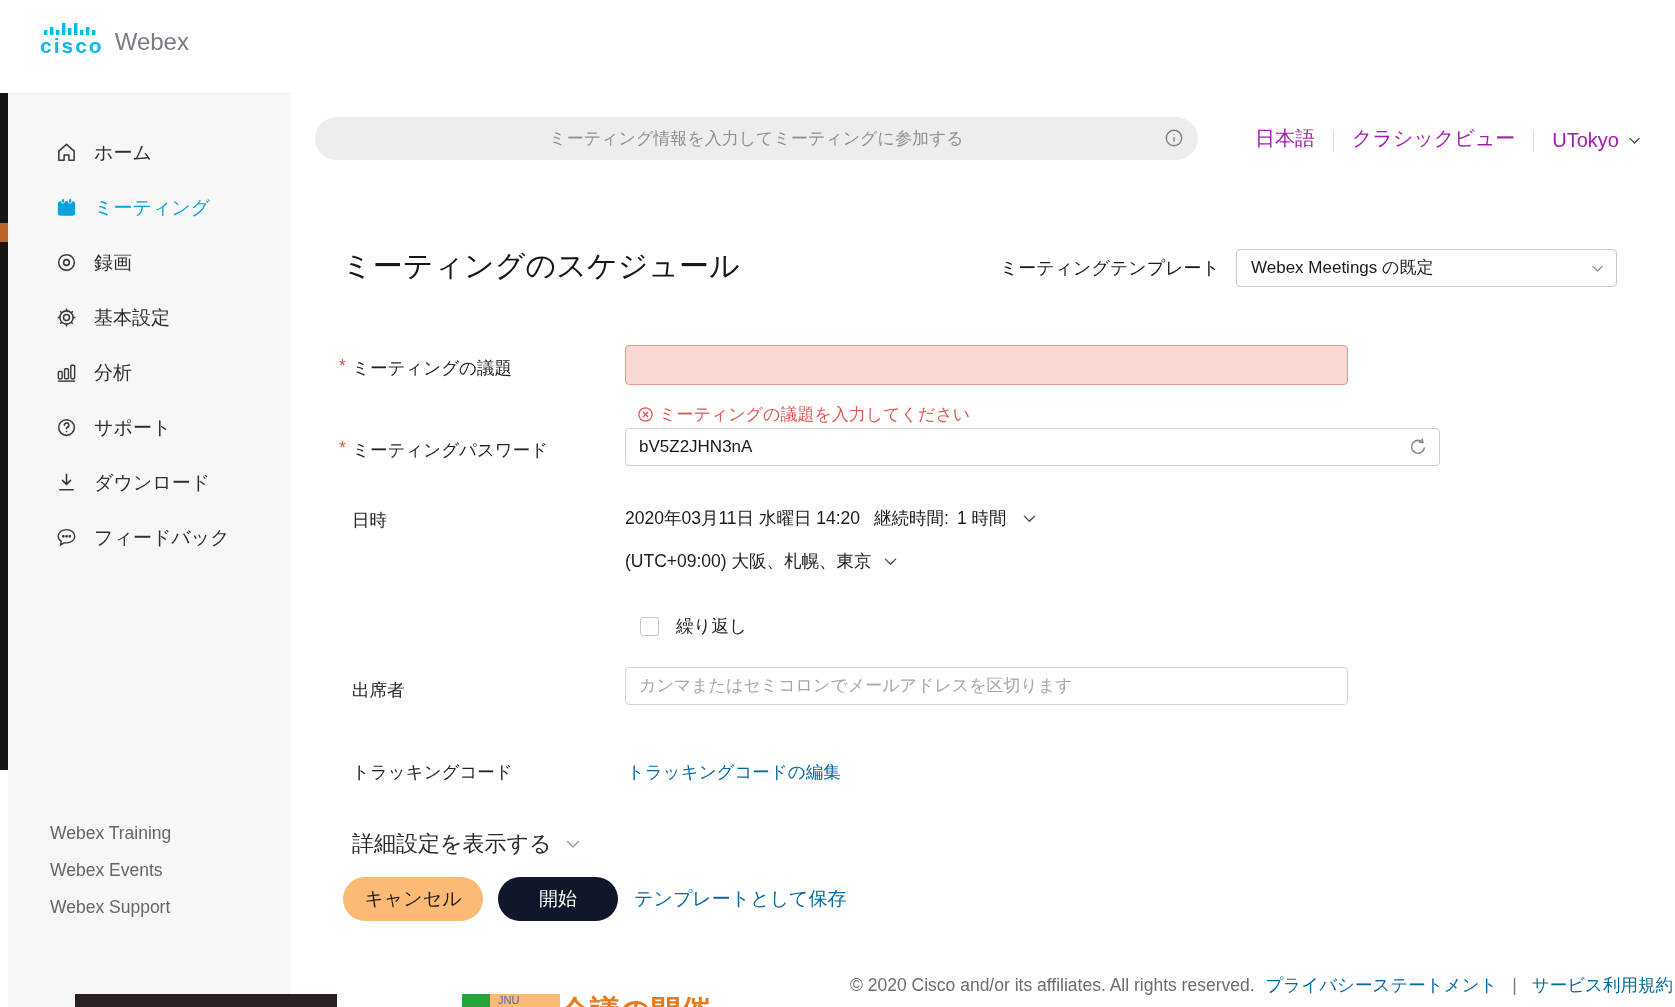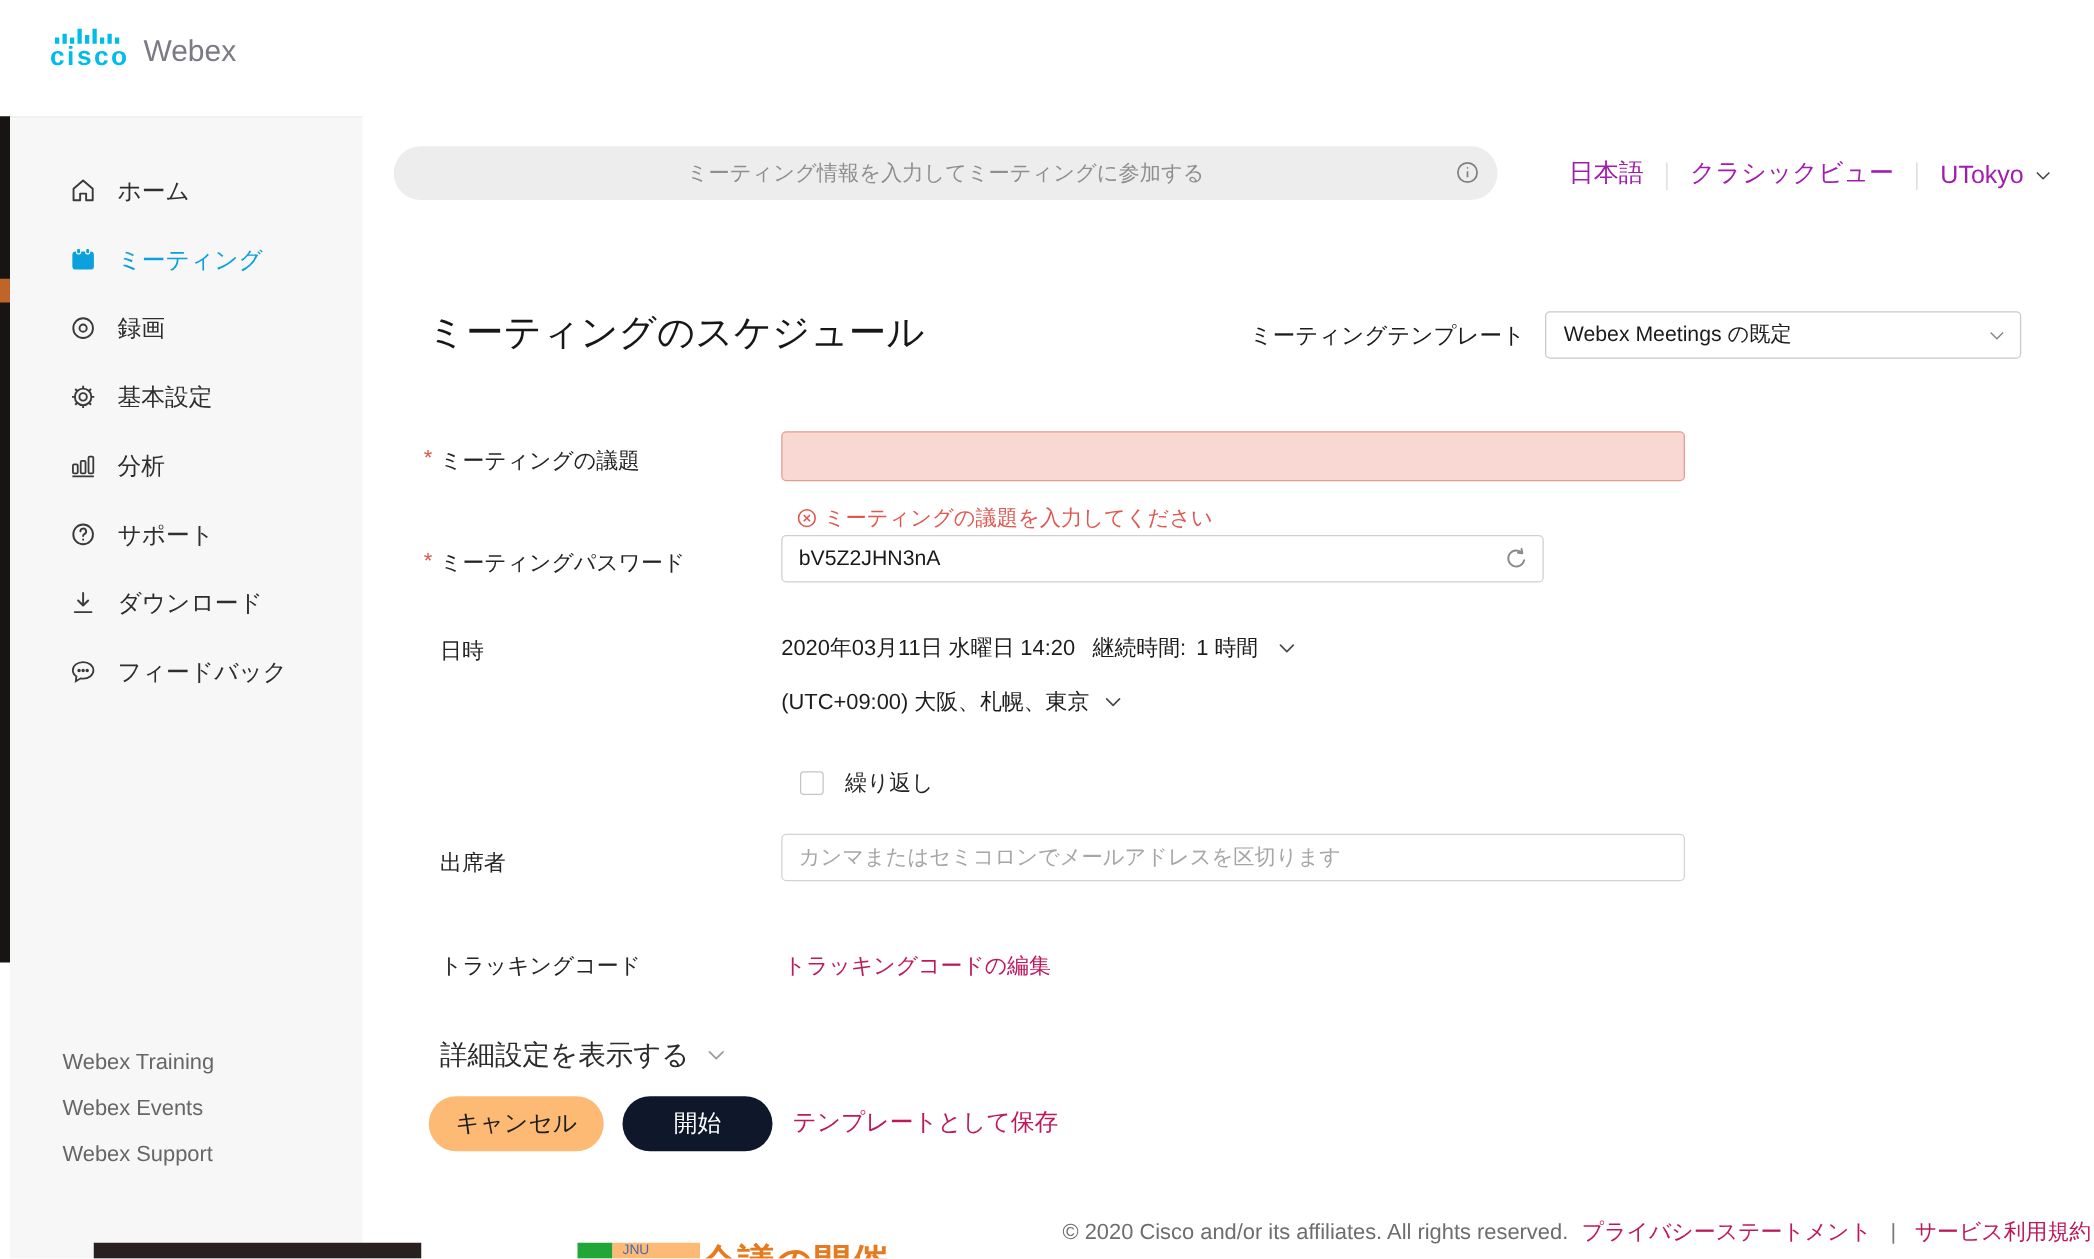--- a/index.html
+++ b/index.html
@@ -17,21 +17,21 @@
 
   
   .sliver { position:absolute; left:0; top:93px; width:8px; height:677px; background:#181414; }
   .sliver-orange { position:absolute; left:0; top:130px; width:8px; height:19px; background:#c06529; }
 
   
   .sidebar { position:absolute; left:8px; top:93px; width:282px; height:914px; background:#f7f7f7; border-top:1px solid #ebebeb; }
   .nav { margin-top:31px; }
   .nav-item { display:flex; align-items:center; height:55px; padding-left:47px; gap:16px; font-size:19px; color:#2e2e2e; cursor:pointer; }
   .nav-item.active { color:#0aa1dc; }
-  .side-links { position:absolute; left:42px; top:737px; }
+  .side-links { position:absolute; left:42px; top:721px; }
   .side-links div { line-height:37px; font-size:17.5px; color:#666; cursor:pointer; }
 
   
   .search-pill { position:absolute; left:315px; top:117px; width:883px; height:43px; }
   .search-pill input { width:100%; height:100%; border:none; outline:none; background:#ededed; border-radius:22px; text-align:center; font-size:17px; color:#333; font-family:inherit; }
   .search-pill input::placeholder { color:#8f8f8f; opacity:1; }
   .search-info { position:absolute; right:13px; top:10px; cursor:pointer; }
   .top-links { position:absolute; top:124px; right:14px; display:flex; align-items:flex-end; height:28px; font-size:20px; color:#a21caf; }
   .top-links .tl { padding:0 18px; cursor:pointer; white-space:nowrap; display:flex; align-items:center; gap:7px; }
   .top-links .divider { width:1px; height:22px; background:#d8d8d8; }
@@ -43,31 +43,31 @@
   .template-select { position:relative; width:381px; height:38px; border:1px solid #c9c9c9; border-radius:4px; background:#fff; cursor:pointer; }
   .template-select .val { line-height:36px; padding-left:14px; font-size:17px; color:#1b1b1b; }
   .template-select .chev { position:absolute; right:10px; top:10px; }
 
   
   .rowlabel { position:absolute; left:352px; font-size:17.5px; color:#242424; white-space:nowrap; }
   .req { position:absolute; left:-13px; color:#e0574f; }
   .field-input { position:absolute; left:625px; width:723px; border-radius:4px; font-family:inherit; font-size:17px; outline:none; }
   .topic-input { top:345px; height:40px; background:#f9d7d2; border:1px solid #e49c90; padding-left:13px; color:#1a1a1a; }
   .error-row { position:absolute; left:636px; top:403px; display:flex; align-items:center; gap:4px; color:#e0574f; font-size:17px; }
-  .pw-wrap { position:absolute; left:625px; top:428px; width:610px; height:38px; }
+  .pw-wrap { position:absolute; left:625px; top:428px; width:815px; height:38px; }
   .pw-wrap input { width:100%; height:100%; border:1px solid #cfcfcf; border-radius:4px; padding-left:13px; font-size:17px; color:#191919; font-family:inherit; outline:none; }
   .pw-refresh { position:absolute; right:11px; top:8px; cursor:pointer; }
   .date-line1 { position:absolute; left:625px; top:506px; display:flex; align-items:center; font-size:17.5px; color:#1c1c1c; cursor:pointer; }
   .date-line2 { position:absolute; left:625px; top:549px; display:flex; align-items:center; gap:9px; font-size:17.5px; color:#1c1c1c; cursor:pointer; }
   .chk-row { position:absolute; left:625px; top:614px; display:flex; align-items:center; gap:17px;margin-left:15px; }
   .chk-box { width:19px; height:19px; border:1px solid #c5c5c5; border-radius:3px; background:#fff; cursor:pointer; }
   .chk-label { font-size:17.5px; color:#242424; }
   .attendees-input { top:667px; height:38px; border:1px solid #d4d4d4; padding-left:13px; color:#1a1a1a; }
   .attendees-input::placeholder { color:#a6a6a6; opacity:1; }
-  .link { color:#be185d; cursor:pointer; text-decoration:none; }
+  .link { color:#0369a1; cursor:pointer; text-decoration:none; }
   .tracking-link { position:absolute; left:627px; top:760px; font-size:17.5px; }
   .advanced-row { position:absolute; left:352px; top:829px; display:flex; align-items:center; gap:11px; font-size:22px; color:#2b2b2b; cursor:pointer; }
 
   
   .btn { position:absolute; top:877px; height:44px; border:none; border-radius:22px; font-size:19px; font-family:inherit; cursor:pointer; }
   .btn-cancel { left:343px; width:140px; background:#fdba74; color:#1d1d1d; }
   .btn-start { left:498px; width:120px; background:#0f172a; color:#fff; }
   .save-template { position:absolute; left:634px; top:877px; line-height:44px; font-size:19px; }
 
   

